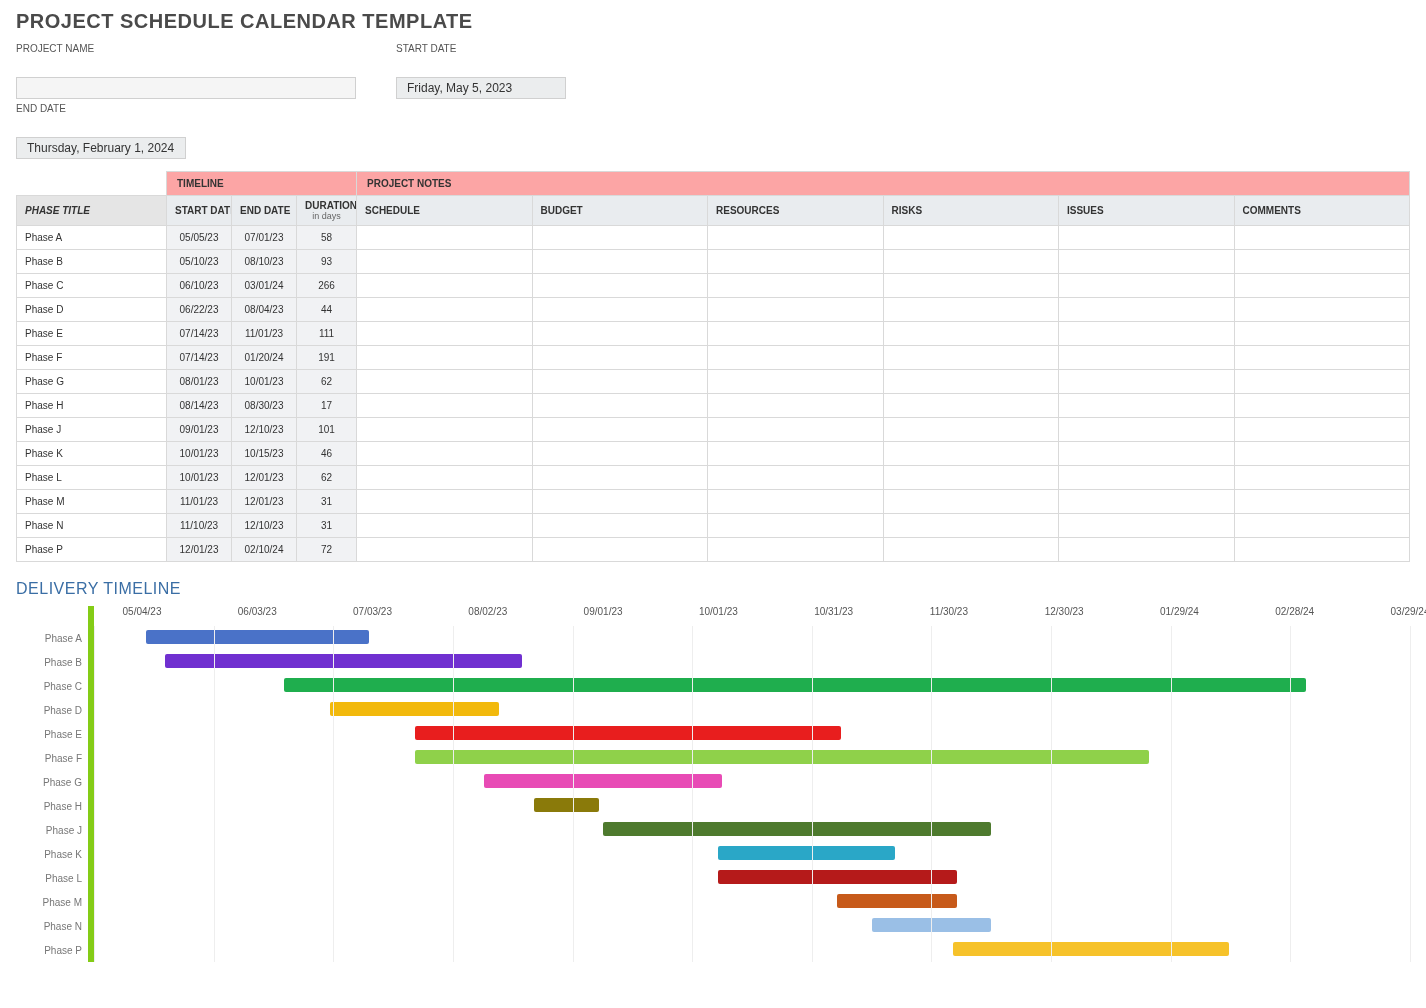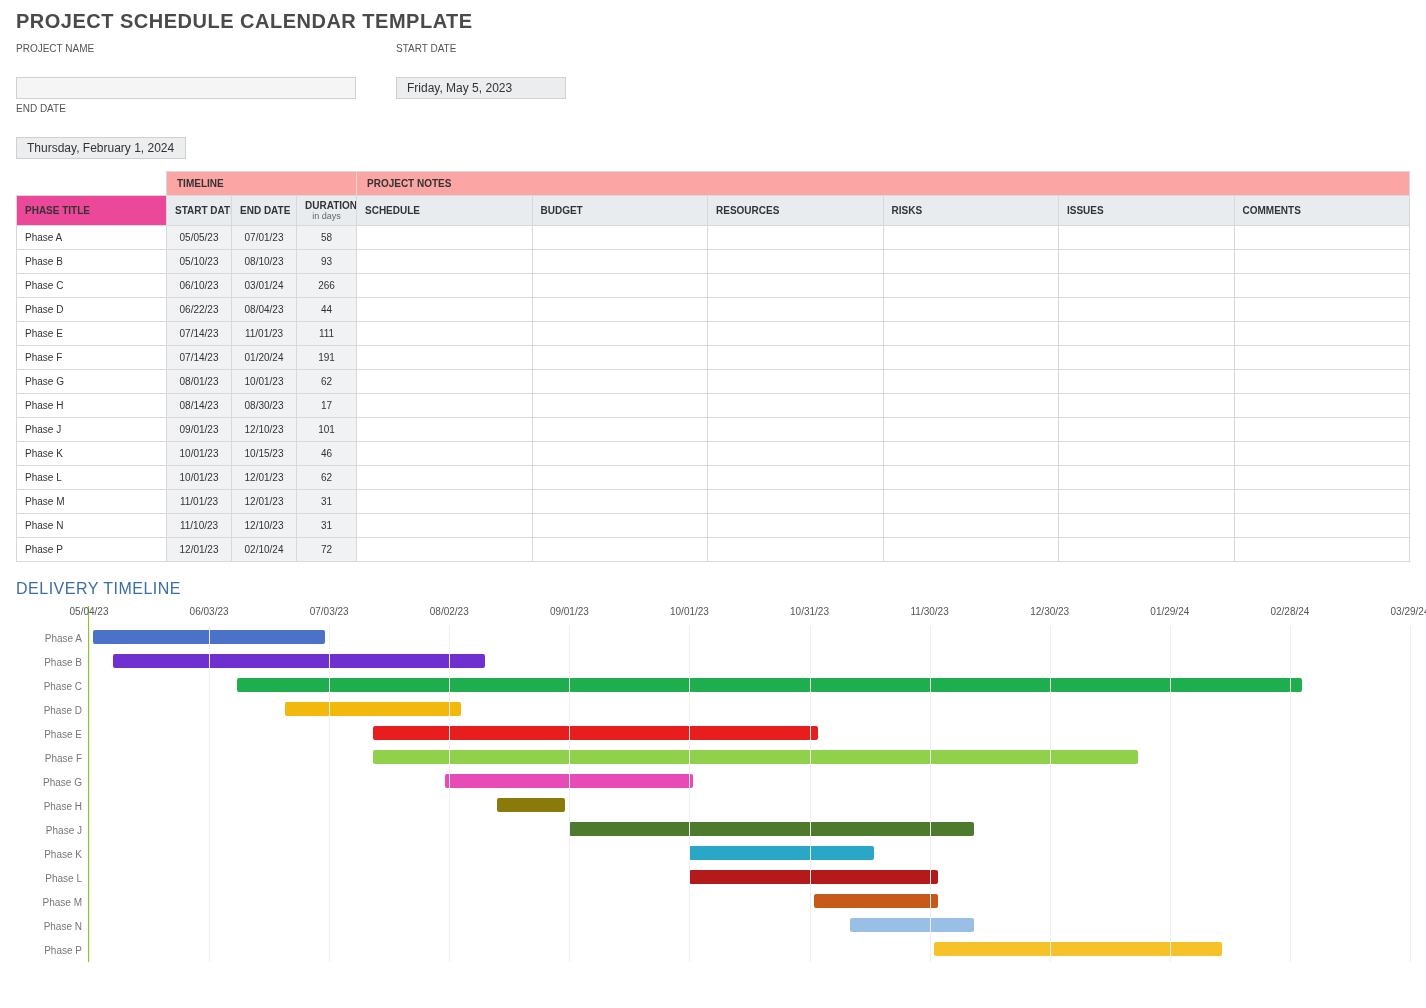--- a/index.html
+++ b/index.html
@@ -61,21 +61,21 @@
     border-left: 1px solid #d9d9d9;
     border-right: 1px solid #d9d9d9;
     padding-left: 10px;
   }
   .grp-row th.no-border { border: none; background: transparent; }
   .hdr-row th {
     background: #e9ecef;
     text-align: left;
     font-weight: bold;
   }
-  .hdr-row th.phase-title-hdr { background: #ec4899; }
+  .hdr-row th.phase-title-hdr { background: #e5e5e5; font-style: italic; }
   .hdr-row th .sub { display:block; font-weight: normal; font-size: 9px; color:#666;text-align:center;}
   .main-table td { text-align: left; }
   .main-table td.num { text-align: center; background:#f1f2f4;}
   .main-table td.date { text-align: center; background:#f1f2f4;}
   .col-phase { width: 150px; }
   .col-date { width: 65px; }
   .col-dur { width: 60px; }
   .col-note { width: auto; }
 
   h2.section-title {
@@ -102,21 +102,22 @@
     font-size: 10px;
     color: #777;
     display: flex;
     align-items: center;
     justify-content: flex-end;
     padding-right: 6px;
   }
   .gantt-chart {
     position: relative;
     flex: 1;
-    border-left: 1px solid #84cc16;
+    border-left: 6px solid #84cc16;
+    padding-left: 48px;
   }
   .gantt-xaxis {
     position: relative;
     height: 20px;
   }
   .gantt-tick {
     position: absolute;
     top: 0;
     font-size: 10px;
     color: #555;

